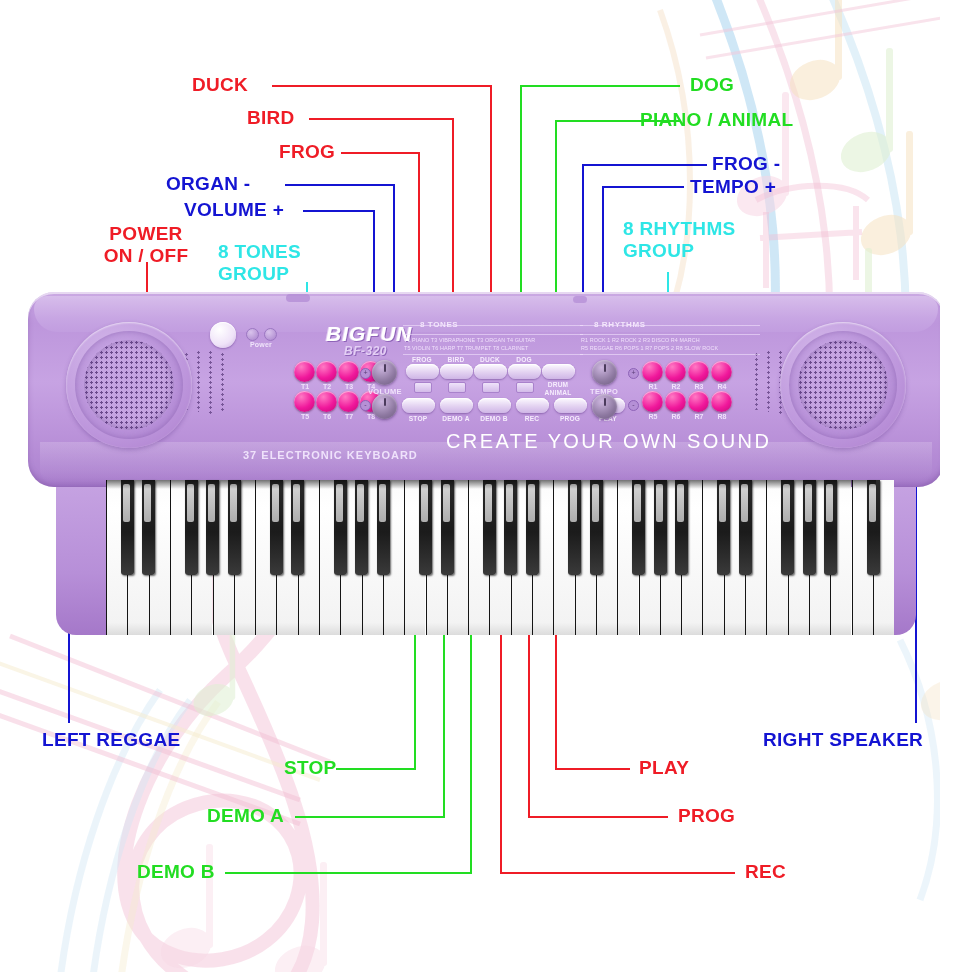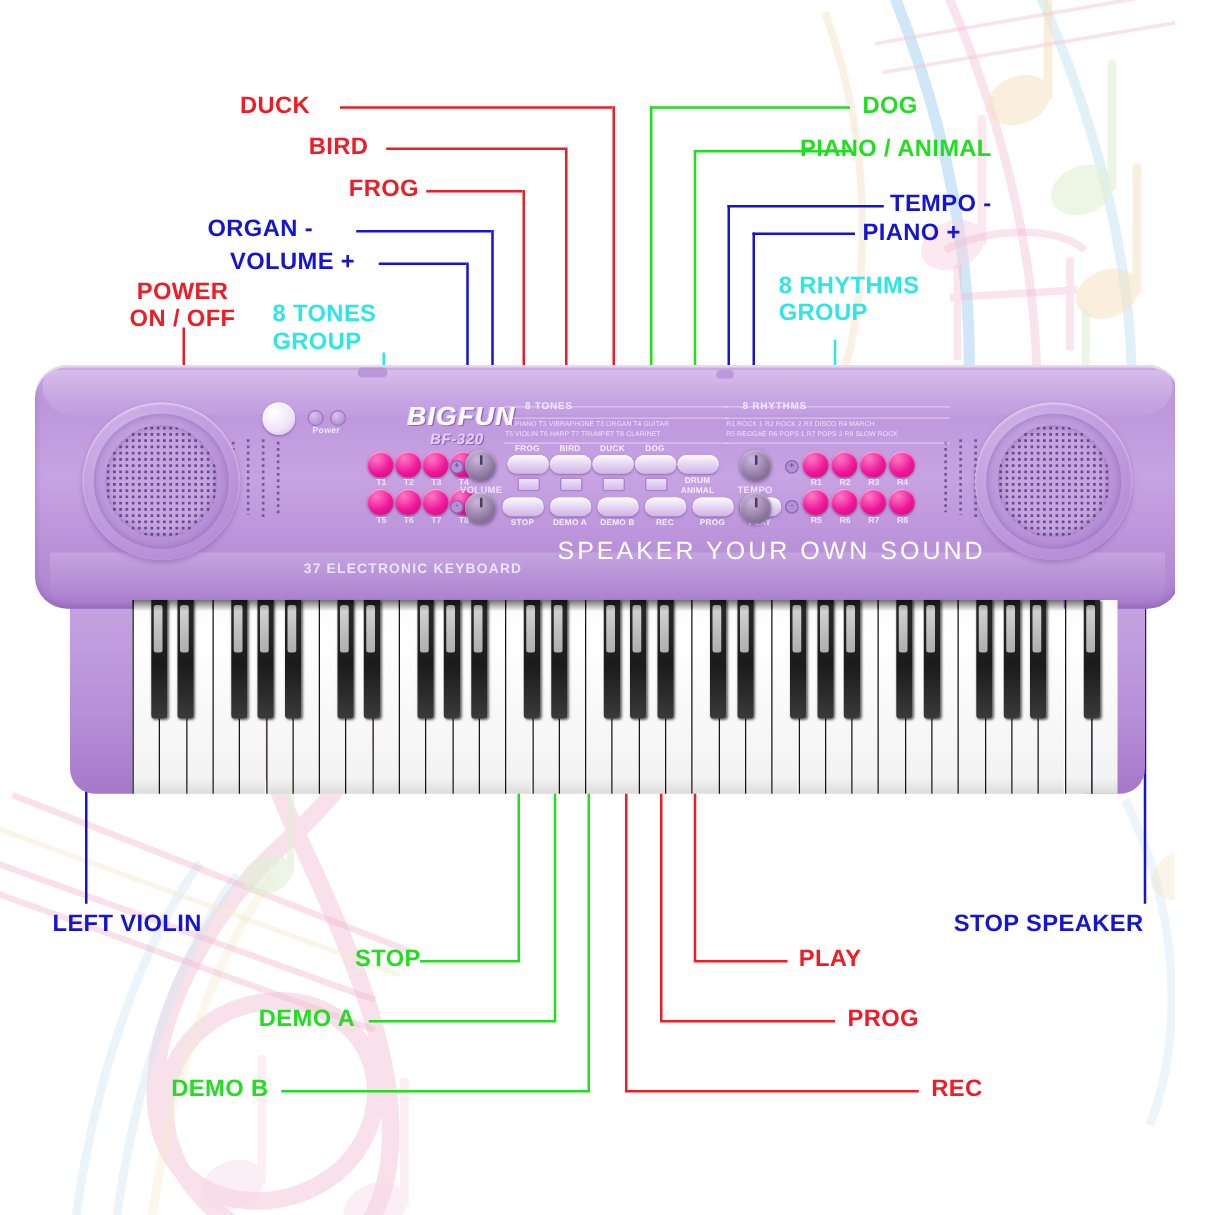--- a/index.html
+++ b/index.html
@@ -293,27 +293,27 @@
   <div class="lbl red" style="left:279px;top:141px;">FROG</div>
   <div class="lbl blue" style="left:166px;top:173px;">ORGAN -</div>
   <div class="lbl blue" style="left:184px;top:199px;">VOLUME +</div>
   <div class="lbl red" style="left:100px;top:223px;text-align:center;width:92px;">POWER
 ON / OFF</div>
   <div class="lbl cyan" style="left:218px;top:241px;">8 TONES
 GROUP</div>
 
   <div class="lbl green" style="left:690px;top:74px;">DOG</div>
   <div class="lbl green" style="left:640px;top:109px;">PIANO / ANIMAL</div>
-  <div class="lbl blue" style="left:712px;top:153px;">TEMPO -</div>
-  <div class="lbl blue" style="left:690px;top:176px;">PIANO +</div>
+  <div class="lbl blue" style="left:712px;top:153px;">FROG -</div>
+  <div class="lbl blue" style="left:690px;top:176px;">TEMPO +</div>
   <div class="lbl cyan" style="left:623px;top:218px;">8 RHYTHMS
 GROUP</div>
 
-  <div class="lbl blue" style="left:42px;top:729px;">LEFT VIOLIN</div>
-  <div class="lbl blue" style="left:763px;top:729px;">STOP SPEAKER</div>
+  <div class="lbl blue" style="left:42px;top:729px;">LEFT REGGAE</div>
+  <div class="lbl blue" style="left:763px;top:729px;">RIGHT SPEAKER</div>
 
   <div class="lbl green" style="left:284px;top:757px;">STOP</div>
   <div class="lbl green" style="left:207px;top:805px;">DEMO A</div>
   <div class="lbl green" style="left:137px;top:861px;">DEMO B</div>
 
   <div class="lbl red" style="left:639px;top:757px;">PLAY</div>
   <div class="lbl red" style="left:678px;top:805px;">PROG</div>
   <div class="lbl red" style="left:745px;top:861px;">REC</div>
 
   <div id="kb">
@@ -464,21 +464,21 @@
       <div class="knoblab" style="left:614px;top:121px;">R5</div>
       <div class="knobbtn" style="left:637px;top:99px;"></div>
       <div class="knoblab" style="left:637px;top:121px;">R6</div>
       <div class="knobbtn" style="left:660px;top:99px;"></div>
       <div class="knoblab" style="left:660px;top:121px;">R7</div>
       <div class="knobbtn" style="left:683px;top:99px;"></div>
       <div class="knoblab" style="left:683px;top:121px;">R8</div>
     </div>
 
     <div class="strip" style="left:215px;top:157px;font-size:11px;">37 ELECTRONIC KEYBOARD</div>
-    <div class="bigstrip" style="left:418px;top:138px;font-size:20px;">SPEAKER YOUR OWN SOUND</div>
+    <div class="bigstrip" style="left:418px;top:138px;font-size:20px;">CREATE YOUR OWN SOUND</div>
 
     <div class="keybed">
       <div class="wk" style="left:0px"></div>
       <div class="wk" style="left:21.3px"></div>
       <div class="wk" style="left:42.6px"></div>
       <div class="wk" style="left:63.9px"></div>
       <div class="wk" style="left:85.2px"></div>
       <div class="wk" style="left:106.5px"></div>
       <div class="wk" style="left:127.8px"></div>
       <div class="wk" style="left:149.1px"></div>

